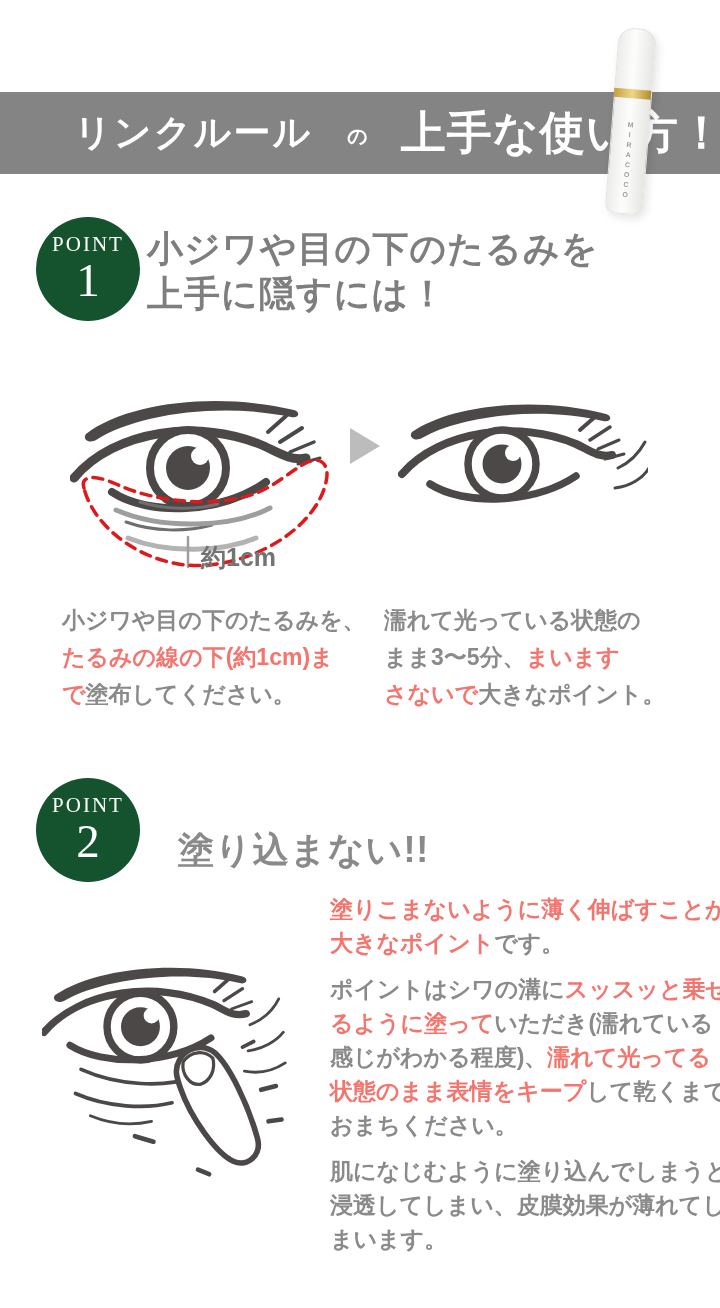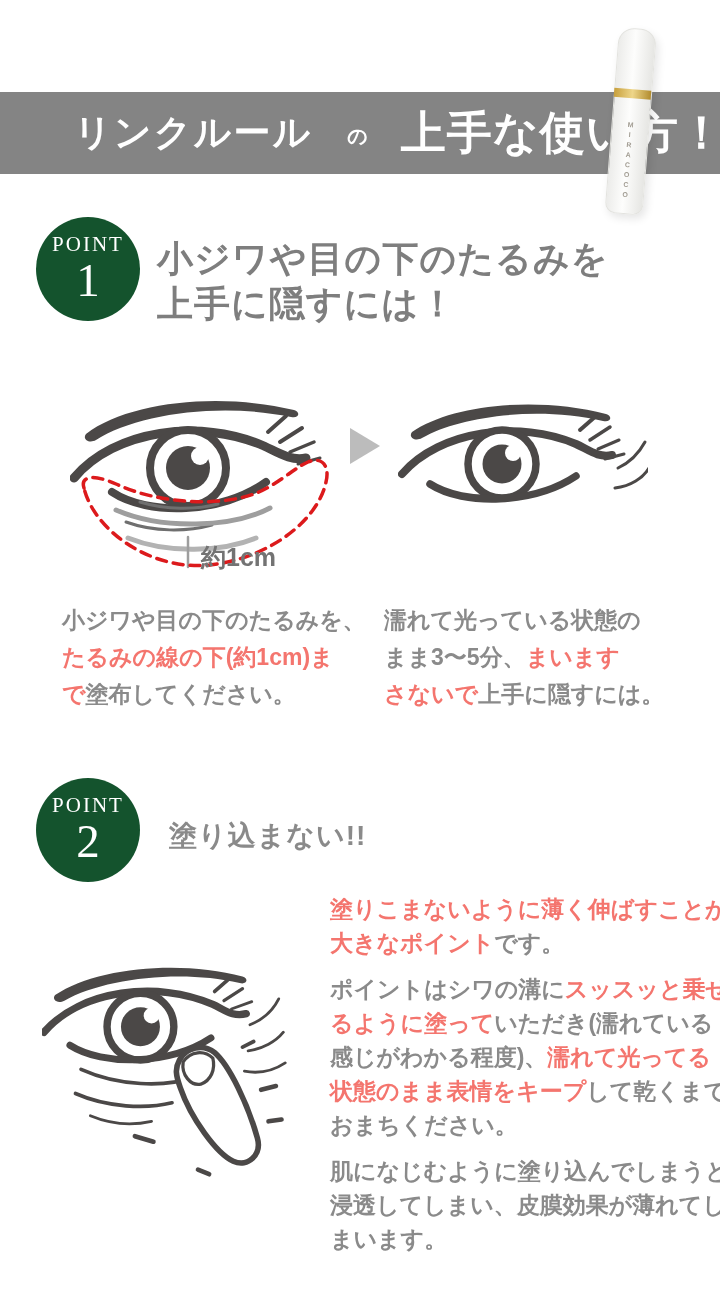--- a/index.html
+++ b/index.html
@@ -38,26 +38,26 @@
     background:#14532d;color:#fff;display:flex;flex-direction:column;
     align-items:center;justify-content:center;text-align:center;
     font-family:"Liberation Serif","DejaVu Serif",serif;
   }
   .badge-label{font-size:21px;letter-spacing:2px;line-height:1;}
   .badge-number{font-size:47px;line-height:1;margin-top:2px;}
   .badge-1{top:217px;}
   .badge-2{top:778px;}
   
   .heading1{
-    position:absolute;left:143px;top:222px;margin:14px;
+    position:absolute;left:143px;top:222px;margin:4px;
     font-size:36px;font-weight:bold;color:#7e7e7e;line-height:45px;letter-spacing:1px;white-space:nowrap;
   }
   .heading2{
-    position:absolute;left:162px;top:810px;margin:7px;
-    font-size:28px;font-weight:bold;color:#8a8a8a;letter-spacing:1px;white-space:nowrap;
+    position:absolute;left:162px;top:810px;margin:16px;
+    font-size:36px;font-weight:bold;color:#8a8a8a;letter-spacing:1px;white-space:nowrap;
   }
   
   .eye-left{position:absolute;left:70px;top:388px;width:290px;height:200px;}
   .eye-right{position:absolute;left:398px;top:392px;width:250px;height:125px;}
   .eye-finger{position:absolute;left:42px;top:958px;width:260px;height:232px;}
   .annotation-1cm{
     position:absolute;left:131px;top:153px;
     font-size:25px;font-weight:bold;color:#737373;white-space:nowrap;
   }
   .arrow-right{
@@ -138,21 +138,21 @@
         <circle cx="104" cy="72" r="19.5" fill="#4b4847" stroke="none"></circle>
         <circle cx="115" cy="61" r="8" fill="#fff" stroke="none"></circle>
         <path d="M32,92 C66,114 136,112 178,84" stroke-width="7.5"></path>
         <path d="M220,76 C233,70 241,61 247,50" stroke-width="3"></path>
         <path d="M217,96 C233,94 245,86 251,76" stroke-width="3"></path>
       </g>
     </svg>
   </div>
 
   <p class="rich caption-left"><span>小ジワや目の下のたるみを、</span><br><span class="red">たるみの線の下(約1cm)ま</span><br><span class="red">で</span><span>塗布してください。</span></p>
-  <p class="rich caption-right"><span>濡れて光っている状態の</span><br><span>まま3〜5分、</span><span class="red">まいます</span><br><span class="red">さないで</span><span>上手に隠すには。</span></p>
+  <p class="rich caption-right"><span>濡れて光っている状態の</span><br><span>まま3〜5分、</span><span class="red">まいます</span><br><span class="red">さないで</span><span>大きなポイント。</span></p>
 
   <div class="point-badge badge-2">
     <span class="badge-label">POINT</span>
     <span class="badge-number">2</span>
   </div>
   <h2 class="heading2">塗り込まない!!</h2>
 
   <div class="eye-finger">
     <svg width="260" height="232" viewBox="0 0 280 250">
       <g fill="none" stroke="#4b4847" stroke-linecap="round">

